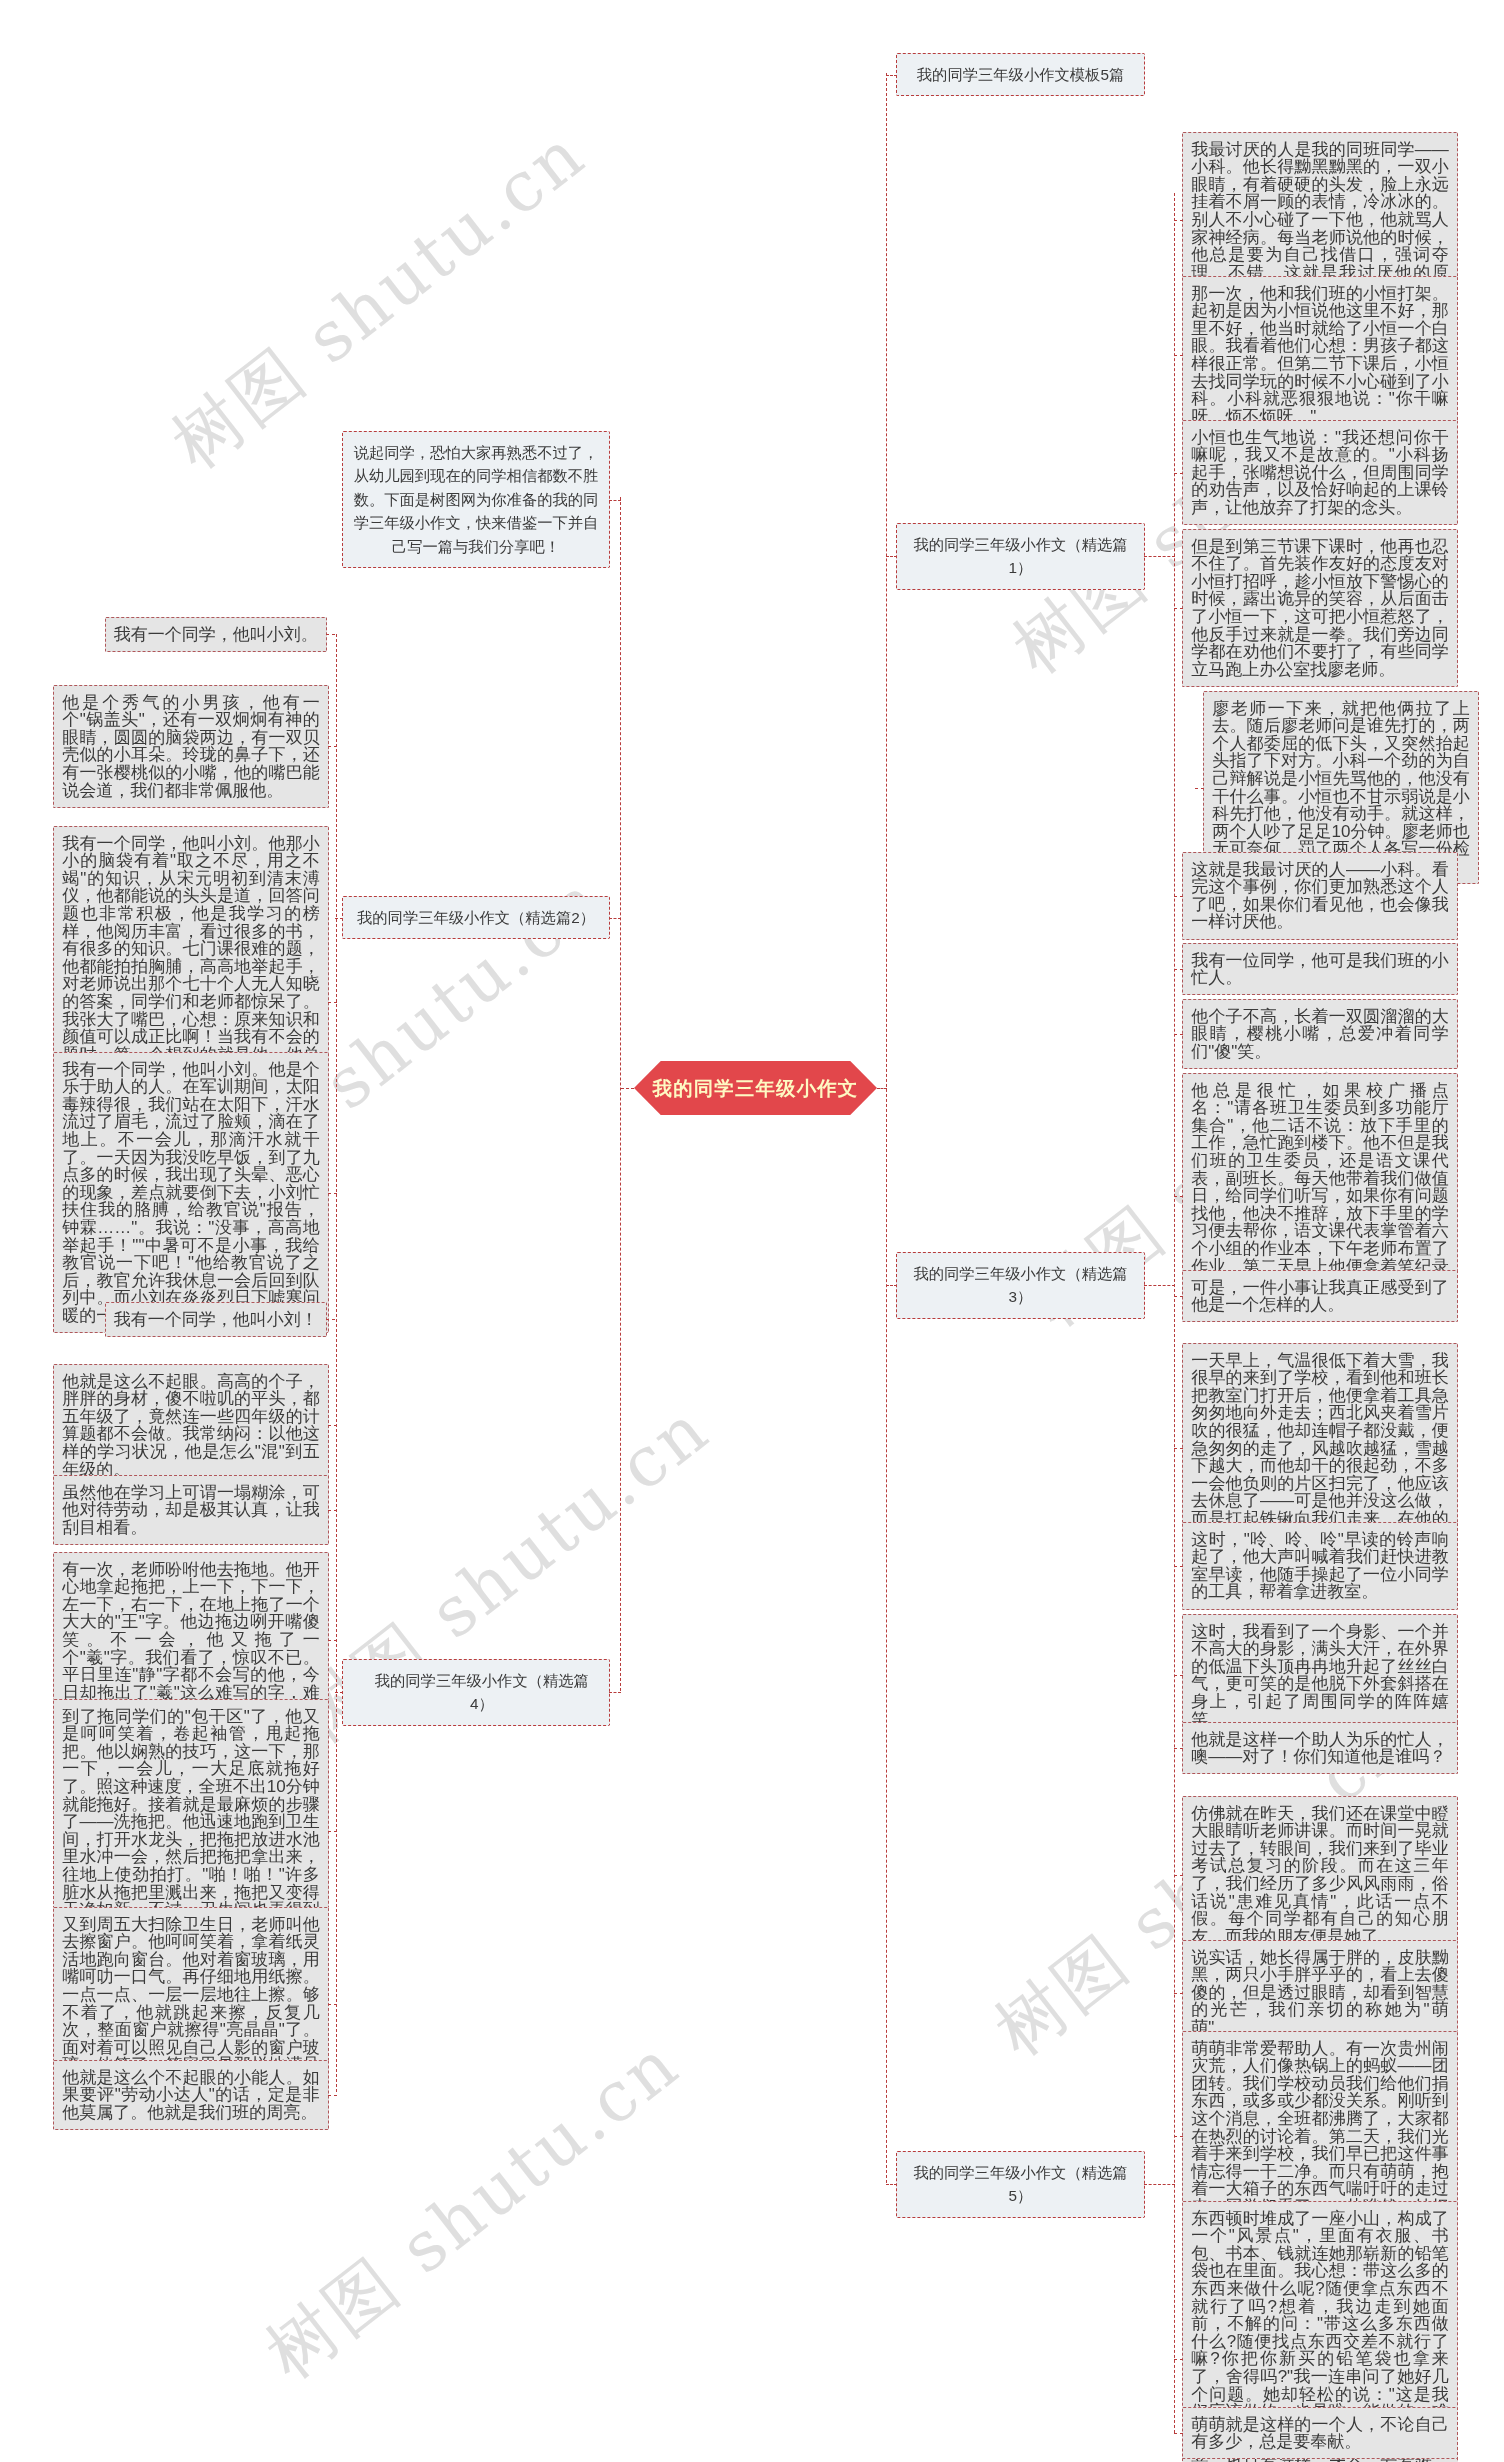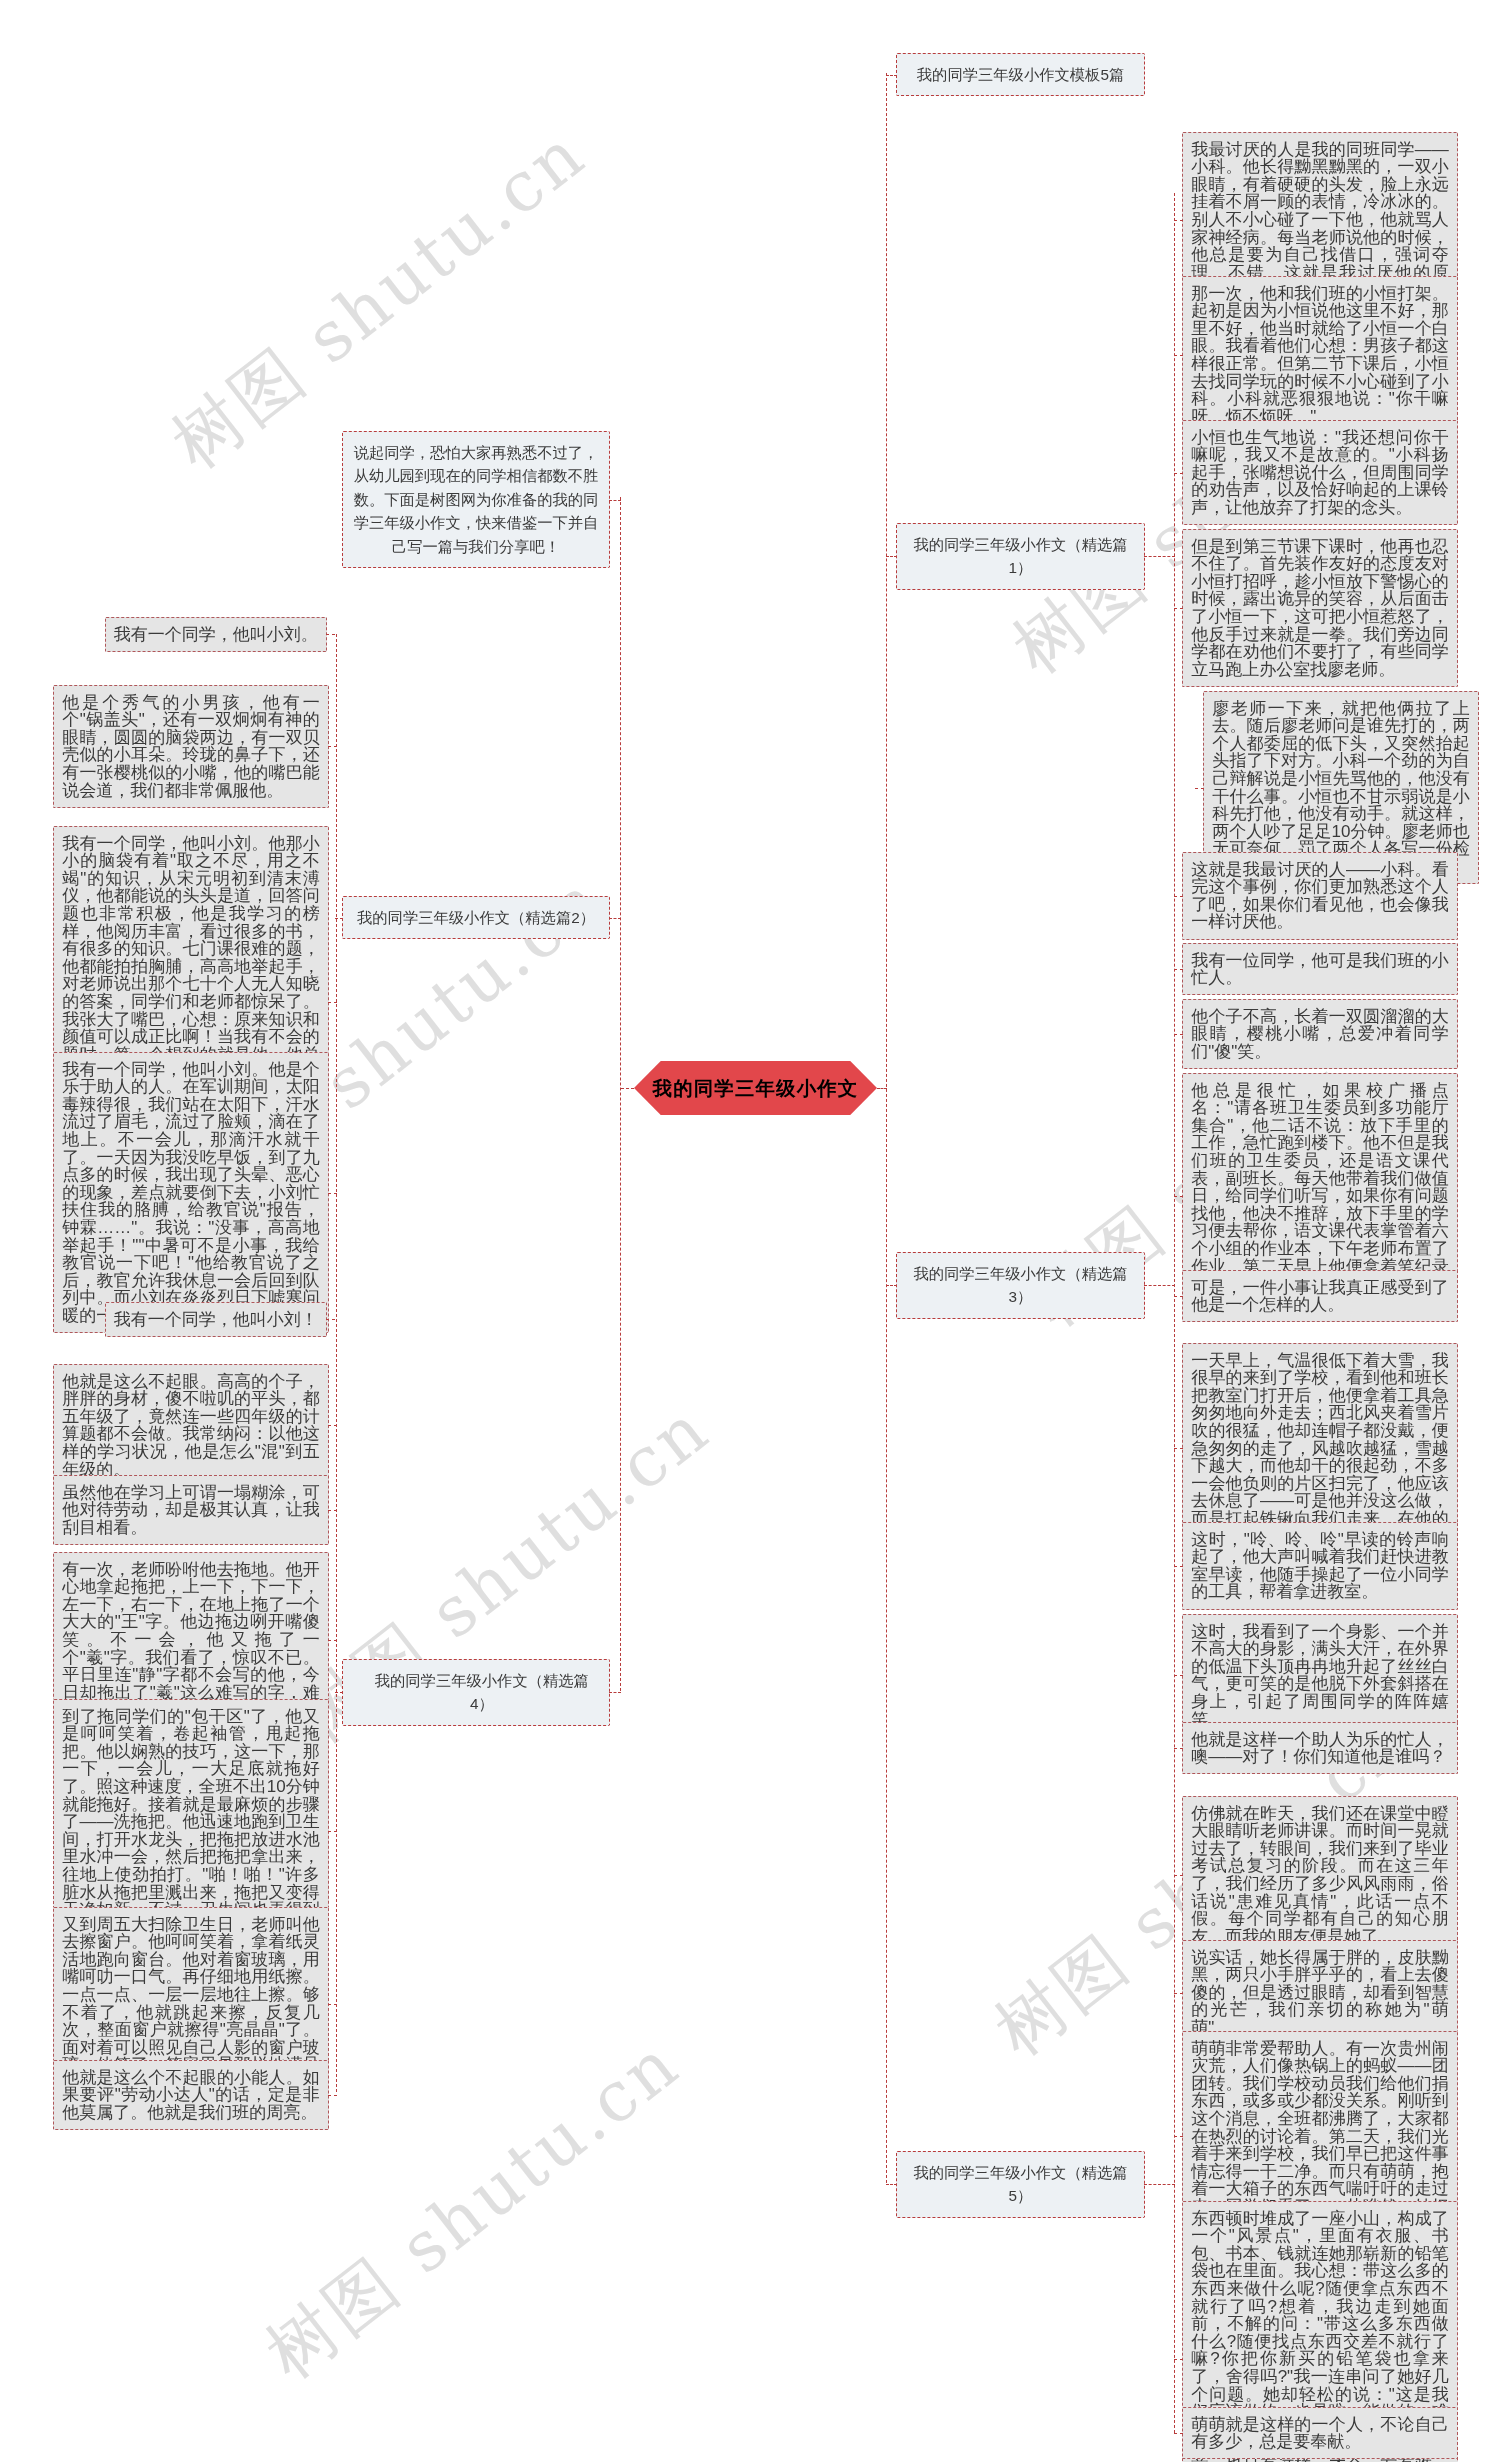--- a/index.html
+++ b/index.html
@@ -38,21 +38,21 @@
   .lnode::after{right:-11.8px;width:11.8px;}   
   .rnode::before{left:-11.2px;width:11.2px;}   
   .rnode::after{right:-31px;width:31px;}   
   .no-left::before{display:none;}
   .no-right::after{display:none;}
 
   
   .bwrap{position:absolute;left:634px;top:1061px;width:243px;height:54px;}
   .bwrap::before{left:-13.5px;width:13.5px;}
   .bwrap::after{right:-10px;width:10px;}
-  .banner{width:100%;height:100%;background:#e2474b;color:#000000;
+  .banner{width:100%;height:100%;background:#e2474b;color:#fef9c3;
       display:flex;align-items:center;justify-content:center;
       font-size:19.4px;font-weight:bold;letter-spacing:1.2px;
       clip-path:polygon(0 50%,11% 0,89% 0,100% 50%,89% 100%,11% 100%);}
 </style>
 </head>
 <body>
 
 <div class="canvas">
 
   <div class="wm" style="left:129px;top:253px;">树图 shutu.cn</div>

